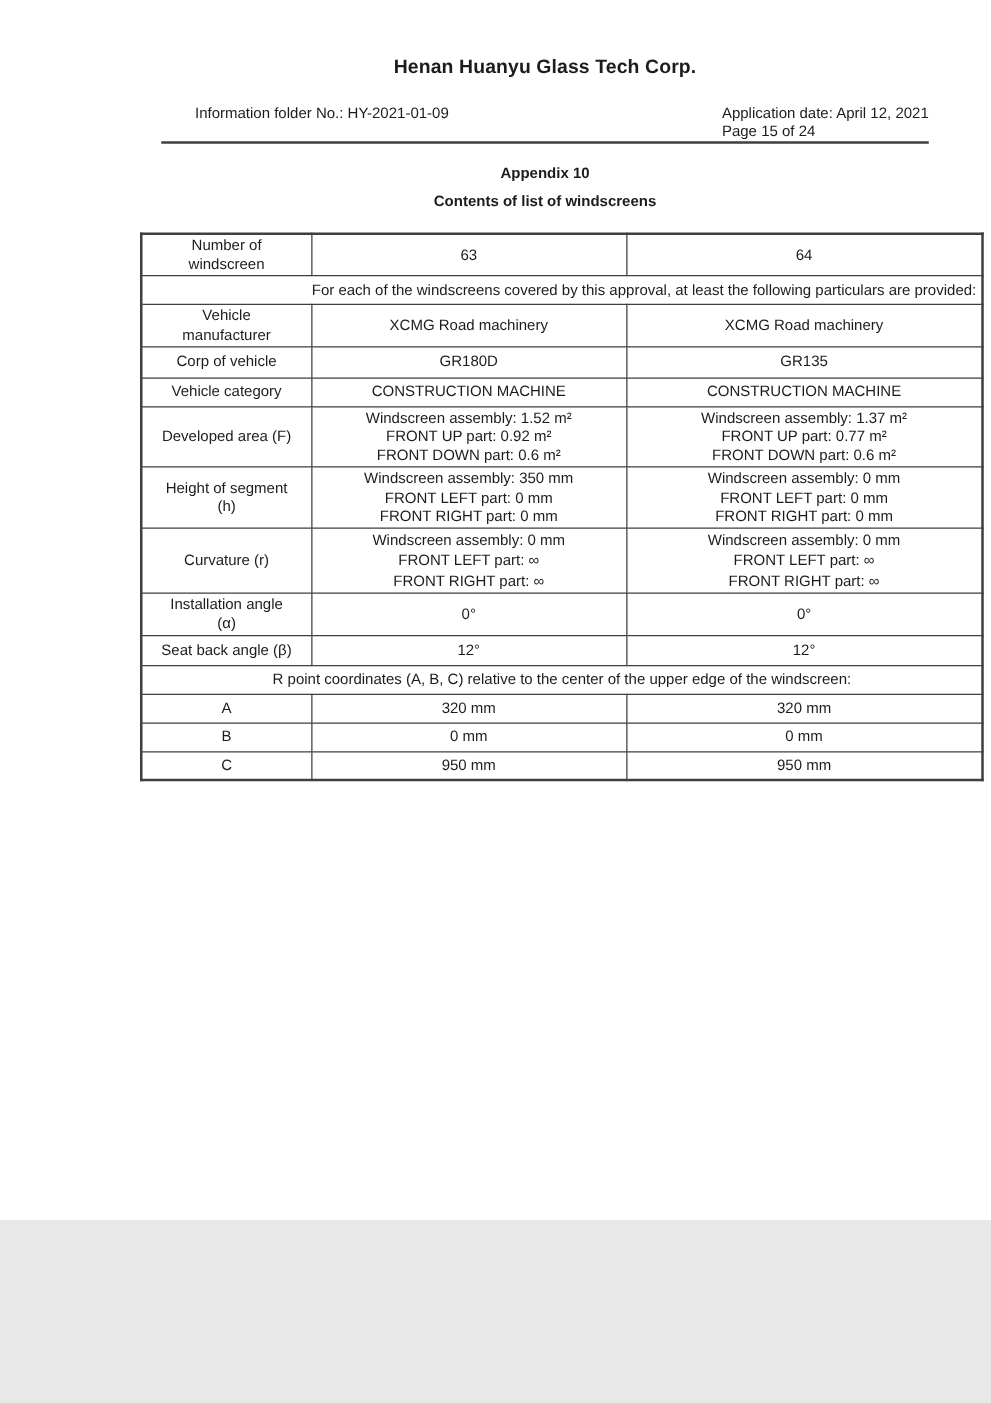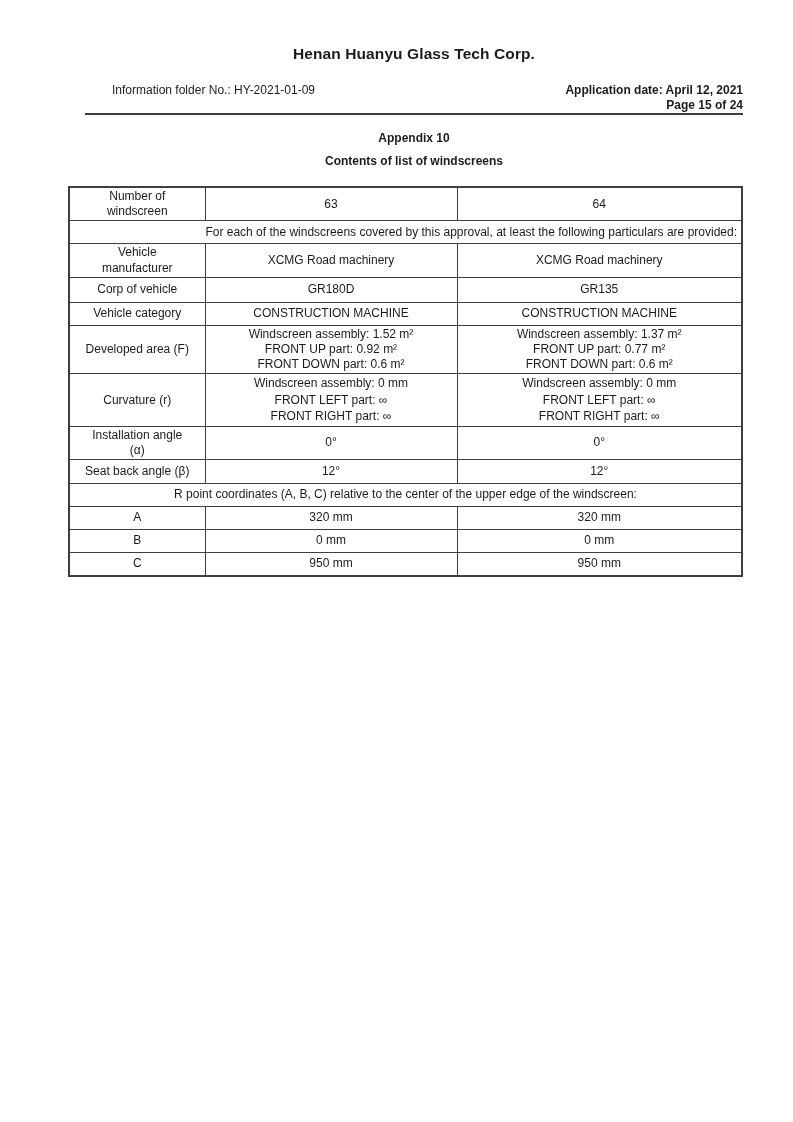--- a/index.html
+++ b/index.html
@@ -1,25 +1,26 @@
 <!DOCTYPE html>
 <html><head>
 <meta charset="utf-8">
 <style>
   * { margin: 0; padding: 0; box-sizing: border-box; }
   html, body { background: #e8e8e8; }
   .page {
     width: 793px;
-    height: 1122px;
+    height: 976px;
     background: #ffffff;
     font-family: "Liberation Sans", "DejaVu Sans", sans-serif;
     color: #1c1c1c;
     position: relative;
     margin: 0 auto;
     overflow: hidden;
+    padding-left: 44px;
   }
   .company-title {
     padding-top: 45px;
     margin-left: 85px;
     margin-right: 50px;
     text-align: center;
     font-size: 15.5px;
     font-weight: bold;
     letter-spacing: 0.1px;
   }
@@ -27,21 +28,21 @@
     display: flex;
     justify-content: space-between;
     align-items: flex-start;
     margin: 20px 50px 0 85px;
     border-bottom: 2px solid #3f3f3f;
     padding-bottom: 1px;
     font-size: 12px;
     line-height: 14.5px;
   }
   .info-left { padding-left: 27px; }
-  .info-right { text-align: right; font-weight: bold; }
+  .info-right { text-align: left; }
   .heading-appendix {
     margin: 16px 50px 0 85px;
     text-align: center;
     font-size: 12px;
     font-weight: bold;
   }
   .heading-subtitle {
     margin: 9px 50px 0 85px;
     text-align: center;
     font-size: 12px;
@@ -132,20 +133,30 @@
       </tr>
       <tr class="r-area">
         <td>Developed area (F)</td>
         <td>Windscreen assembly: 1.52 m²
 FRONT UP part: 0.92 m²
 FRONT DOWN part: 0.6 m²</td>
         <td>Windscreen assembly: 1.37 m²
 FRONT UP part: 0.77 m²
 FRONT DOWN part: 0.6 m²</td>
       </tr>
+      <tr class="r-seg">
+        <td>Height of segment
+(h)</td>
+        <td>Windscreen assembly: 350 mm
+FRONT LEFT part: 0 mm
+FRONT RIGHT part: 0 mm</td>
+        <td>Windscreen assembly: 0 mm
+FRONT LEFT part: 0 mm
+FRONT RIGHT part: 0 mm</td>
+      </tr>
       <tr class="r-curv">
         <td>Curvature (r)</td>
         <td>Windscreen assembly: 0 mm
 FRONT LEFT part: ∞
 FRONT RIGHT part: ∞</td>
         <td>Windscreen assembly: 0 mm
 FRONT LEFT part: ∞
 FRONT RIGHT part: ∞</td>
       </tr>
       <tr class="r-inst">

